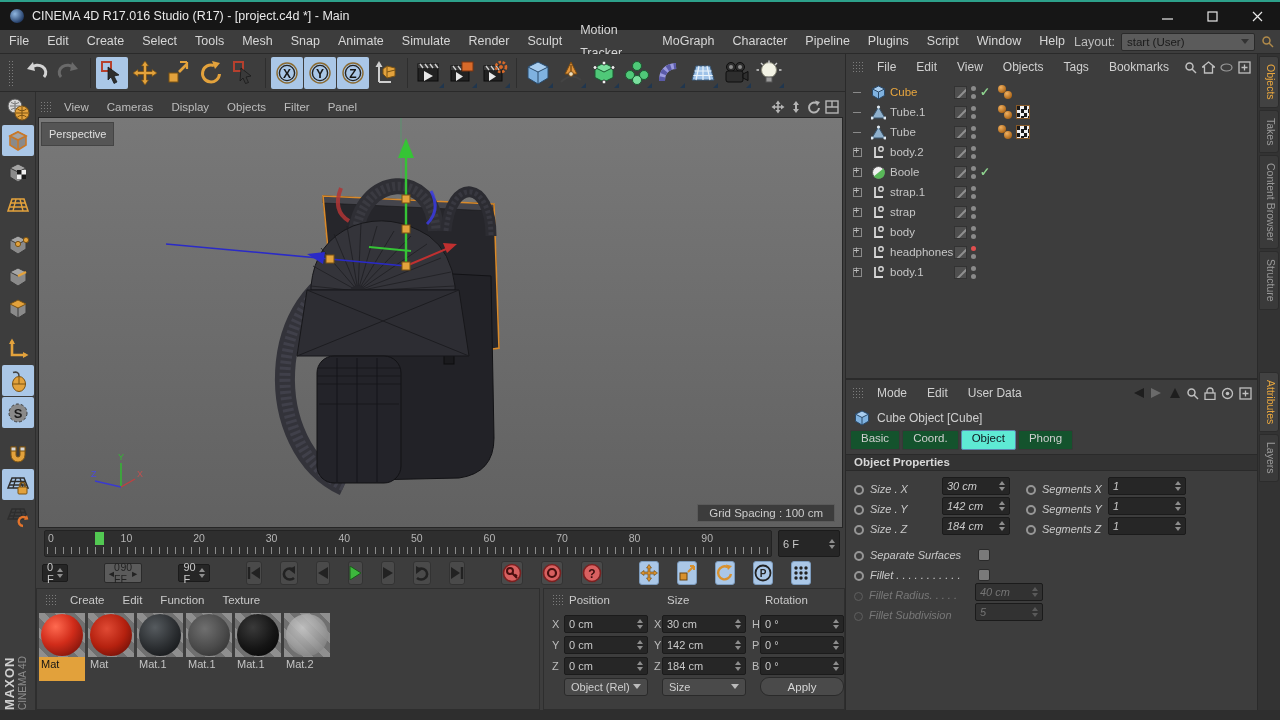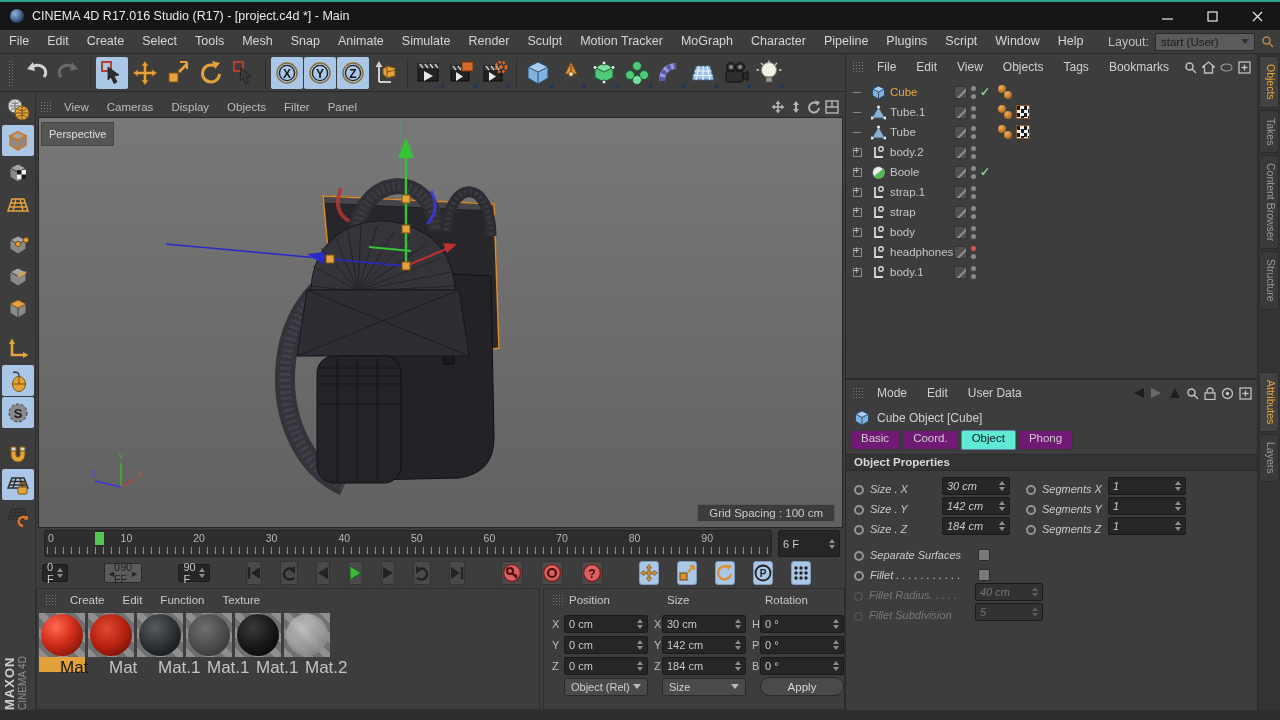--- a/index.html
+++ b/index.html
@@ -15,21 +15,21 @@
   #appicon { width:14px; height:14px; border-radius:50%; margin:0 8px 0 10px;
     background:radial-gradient(circle at 35% 35%, #8fb6e0, #27416b 70%, #101a2c); }
   .wbtn { width:45px; height:28px; display:flex; align-items:center; justify-content:center; }
   #winbtns { margin-left:auto; display:flex; }
 
   
   #menubar { left:0; top:30px; width:1280px; height:24px; background:#3d3d3d;
     border-bottom:1px solid #2a2a2a; display:flex; align-items:center; font-size:12.5px; color:#d6d6d6; }
   .mi { padding:0 9px; line-height:23px; }
   #layoutwrap { margin-left:auto; display:flex; align-items:center; gap:6px; padding-right:6px; color:#bdbdbd; }
-  #layoutsel { width:100px; height:18px; background:#5b5b5b; border:1px solid #2a2a2a; border-radius:2px;
+  #layoutsel { width:134px; height:18px; background:#5b5b5b; border:1px solid #2a2a2a; border-radius:2px;
     color:#1b1b1b; font-size:11.5px; display:flex; align-items:center; padding:0 5px; }
   #layoutsel .car { margin-left:auto; width:0; height:0; border-left:4px solid transparent;
     border-right:4px solid transparent; border-top:5px solid #333; }
 
   
   #toolbar { left:0; top:54px; width:845px; height:38px; background:#3d3d3d;
     border-bottom:1px solid #2a2a2a; display:flex; align-items:center; gap:1px; padding-left:8px; }
   .tgrip { width:7px; height:26px; margin-right:4px;
     background-image:radial-gradient(#7d7d7d 28%, transparent 30%); background-size:3px 3px; }
   .tbtn { width:32px; height:32px; border-radius:2px; display:flex; align-items:center;
@@ -102,21 +102,21 @@
   .mat { width:46px; }
   .matball { width:46px; height:44px; position:relative;
     background:repeating-linear-gradient(45deg,#8f8f8f 0 7px,#707070 7px 14px); }
   .matball i { position:absolute; left:2px; top:1px; width:42px; height:42px; border-radius:50%; display:block; }
   .ball-red1 i { background:radial-gradient(circle at 35% 30%, #ff6a50, #d12c1a 45%, #6e0f08 92%); }
   .ball-red2 i { background:radial-gradient(circle at 40% 35%, #e04a34, #b5210f 50%, #5f0d06 92%); }
   .ball-dark i { background:radial-gradient(circle at 38% 32%, #565b5f, #2a2d30 55%, #101214 92%); }
   .ball-gray i { background:radial-gradient(circle at 40% 35%, #6f6f6f, #4a4a4a 55%, #2e2e2e 92%); }
   .ball-black i { background:radial-gradient(circle at 38% 32%, #3a3a3a, #151515 55%, #050505 92%); }
   .ball-light i { background:radial-gradient(circle at 40% 32%, #cbcbcb, #9b9b9b 55%, #787878 92%); opacity:.82; }
-  .matname { font-size:17px; color:#c4c4c4; padding:1px 21px; height:15px; }
+  .matname { font-size:11px; color:#c4c4c4; padding:1px 2px; height:24px; }
   .matname.sel { background:#e2a13b; color:#141414; }
 
   
   #coordgrid { display:grid; grid-template-columns:14px 84px 14px 84px 14px 84px;
     grid-auto-rows:21px; align-items:center; padding:2px 0 0 6px; font-size:11px; color:#c9c9c9; }
   .chead { font-size:11.5px; color:#c9c9c9; }
   .axlbl { text-align:left; padding-left:2px; color:#bdbdbd; }
   .drop { height:18px; background:#4a4a4a; border:1px solid #2a2a2a; border-radius:3px; color:#cfcfcf;
     font-size:11px; display:flex; align-items:center; padding:0 6px; }
   .drop .car { margin-left:auto; width:0; height:0; border-left:4px solid transparent;
@@ -152,21 +152,21 @@
     background:radial-gradient(circle at 35% 30%, #f0b060, #b06a1c 70%, #6e3c08); }
   .tag-phong:before { left:0; top:0; } .tag-phong:after { left:6px; top:6px; }
   .tag-tex { width:14px; height:14px; border:1px solid #8a5a28;
     background:conic-gradient(#efefef 25%, #1a1a1a 25% 50%, #efefef 50% 75%, #1a1a1a 75%);
     background-size:7px 7px; }
 
   
   #attr { position:absolute; left:0; top:324px; width:412px; height:342px; border-top:2px solid #2a2a2a; }
   #attrtitle { display:flex; align-items:center; gap:7px; height:24px; padding:0 8px; font-size:12px; color:#cfcfcf; }
   #attrtabs { display:flex; gap:2px; padding:0 4px; height:20px; }
-  .atab { background:#701a75; color:#cfcfcf; font-size:11.5px; padding:1px 10px; border-radius:2px;
+  .atab { background:#14532d; color:#cfcfcf; font-size:11.5px; padding:1px 10px; border-radius:2px;
     border:1px solid #383838; }
   .atab.on { background:#5eead4; color:#10181f; border-color:#5d84ad; }
   #attrsection { height:17px; background:#333333; color:#d8d8d8; font-size:11.5px; font-weight:bold;
     padding:1px 8px; margin-top:4px; border-top:1px solid #2a2a2a; border-bottom:1px solid #2a2a2a; }
   .arow { display:flex; align-items:flex-end; height:20px; padding-left:8px; font-size:11px; color:#c9c9c9;font-style:italic; }
   .arow .kf { flex:0 0 auto; }
   .kf { width:10px; height:10px; border:2px solid #969696; border-radius:50%; margin-right:6px; }
   .kf.dis { border-color:#5f5f5f; width:9px; height:9px; border-width:1.5px; }
   .albl { width:72px; }
   .albl.dis, .dis-t { color:#787878; }

